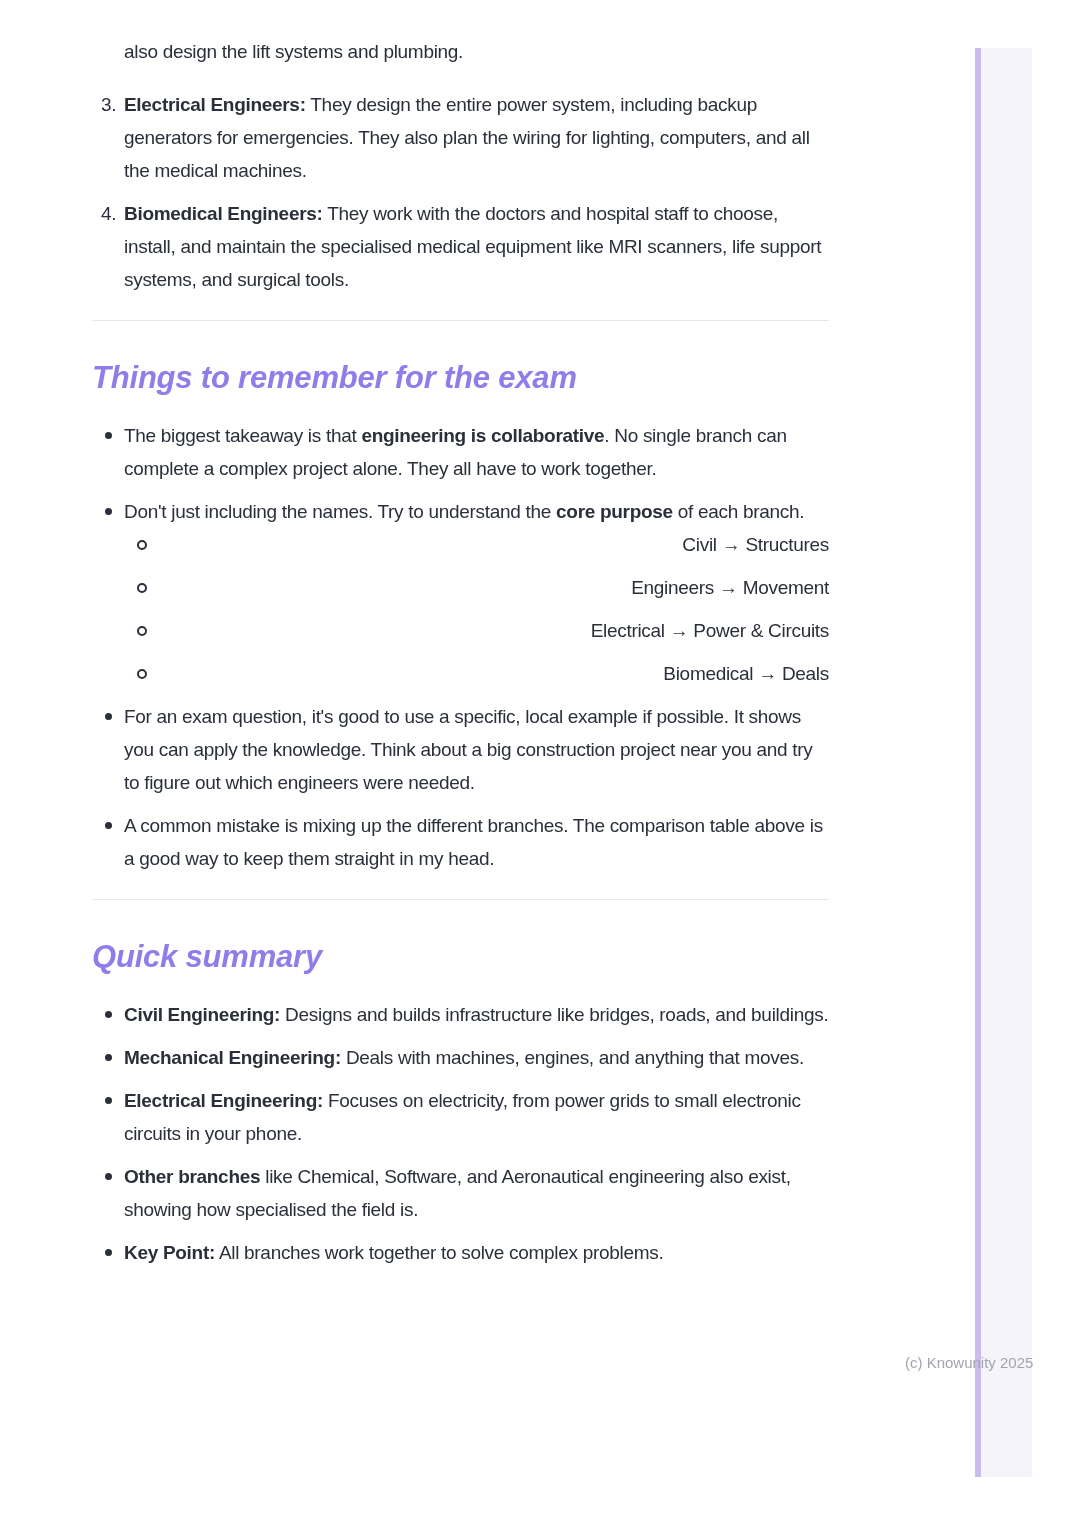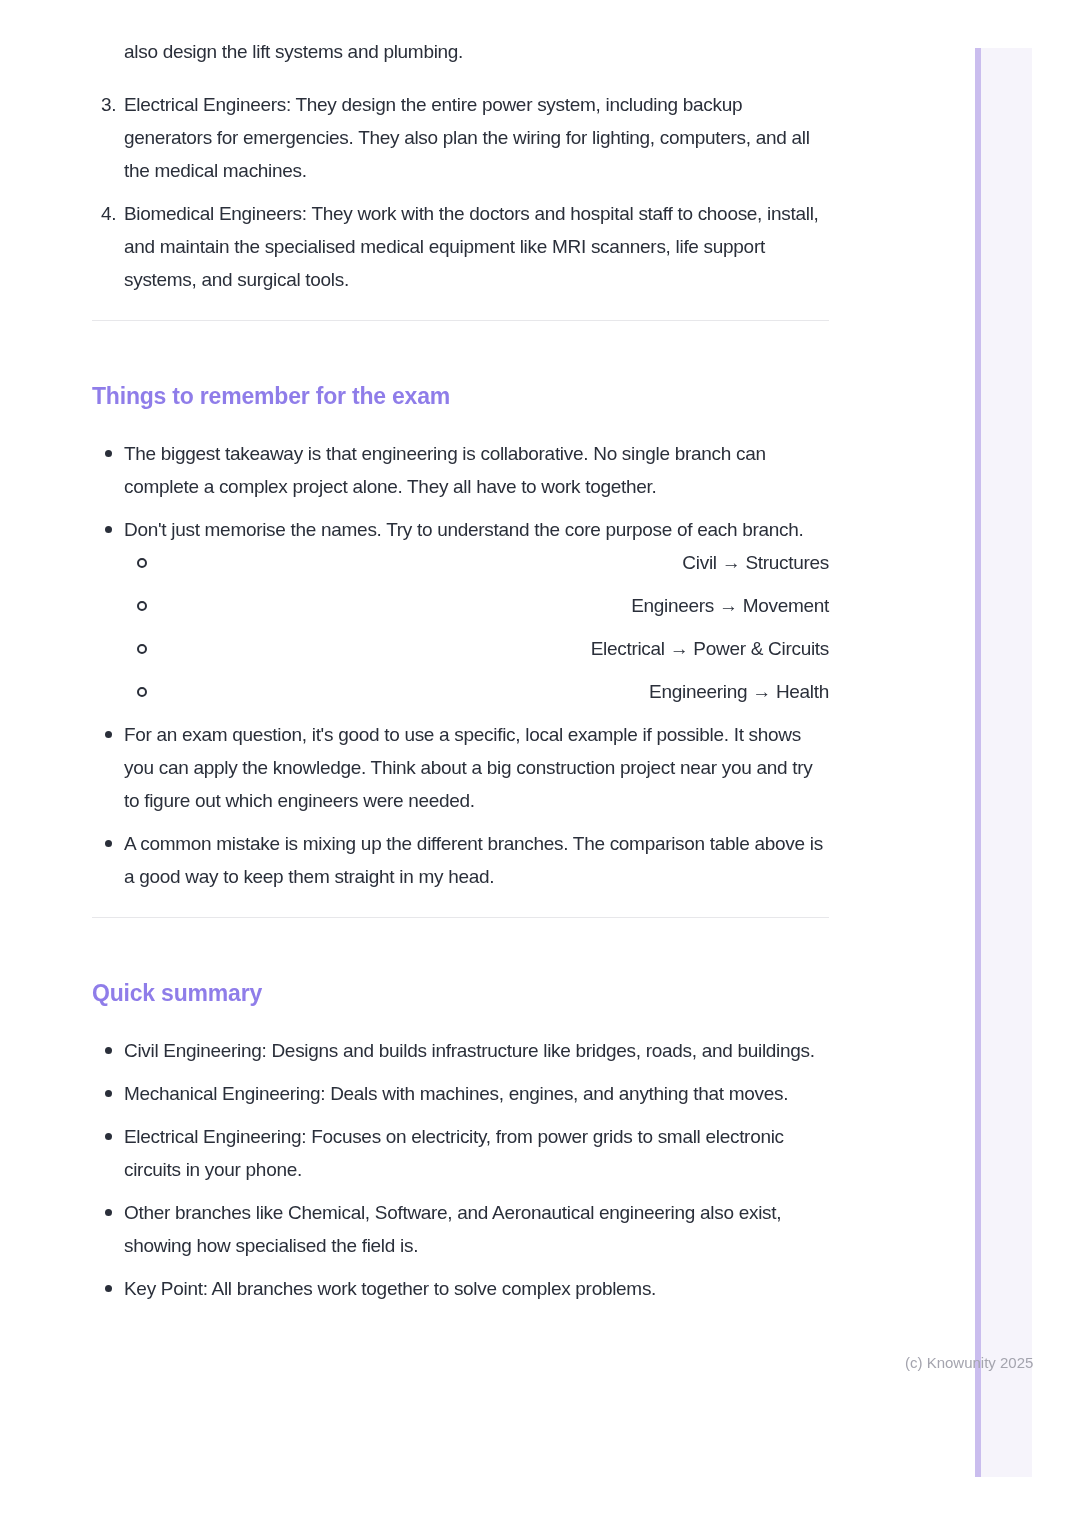--- a/index.html
+++ b/index.html
@@ -57,34 +57,35 @@
   .numbered-list { margin-top: 20px; }
   .num-item {
     display: flex;
     margin-bottom: 10px;
   }
   .num {
     flex: 0 0 32px;
     padding-left: 9px;
   }
   .num-body { flex: 1 1 auto; }
-  strong { font-weight: normal; }
+  strong { font-weight: bold; }
   .section-divider {
     border: none;
     border-top: 1px solid var(--divider);
     margin-top: 24px;
     height: 0;
   }
   .section-title {
-    margin-top: 56px;
-    font-size: 23px;
+    margin-top: 38px;
+    font-size: 31px;
     line-height: 38px;
     font-weight: bold;
     letter-spacing: -0.2px;
     color: var(--heading);
+    font-style: italic;
   }
   .bullet-list { margin-top: 22px; }
   .bullet-item {
     position: relative;
     padding-left: 32px;
     margin-bottom: 10px;
   }
   .dot {
     position: absolute;
     left: 13px;
@@ -136,26 +137,26 @@
       <section>
         <hr class="section-divider">
         <h2 class="section-title">Things to remember for the exam</h2>
         <div class="bullet-list">
           <div class="bullet-item">
             <span class="dot"></span>
             <div><span>The biggest takeaway is that </span><strong>engineering is collaborative</strong><span>. No single branch can complete a complex project alone. They all have to work together.</span></div>
           </div>
           <div class="bullet-item">
             <span class="dot"></span>
-            <div><span>Don't just memorise the names. Try to understand the </span><strong>core purpose</strong><span> of each branch.</span></div>
+            <div><span>Don't just including the names. Try to understand the </span><strong>core purpose</strong><span> of each branch.</span></div>
             <div class="sub-list">
               <div class="sub-item"><span class="circle"></span><span>Civil → Structures</span></div>
               <div class="sub-item"><span class="circle"></span><span>Engineers → Movement</span></div>
               <div class="sub-item"><span class="circle"></span><span>Electrical → Power &amp; Circuits</span></div>
-              <div class="sub-item"><span class="circle"></span><span>Engineering → Health</span></div>
+              <div class="sub-item"><span class="circle"></span><span>Biomedical → Deals</span></div>
             </div>
           </div>
           <div class="bullet-item">
             <span class="dot"></span>
             <div><span>For an exam question, it's good to use a specific, local example if possible. It shows you can apply the knowledge. Think about a big construction project near you and try to figure out which engineers were needed.</span></div>
           </div>
           <div class="bullet-item">
             <span class="dot"></span>
             <div><span>A common mistake is mixing up the different branches. The comparison table above is a good way to keep them straight in my head.</span></div>
           </div>

